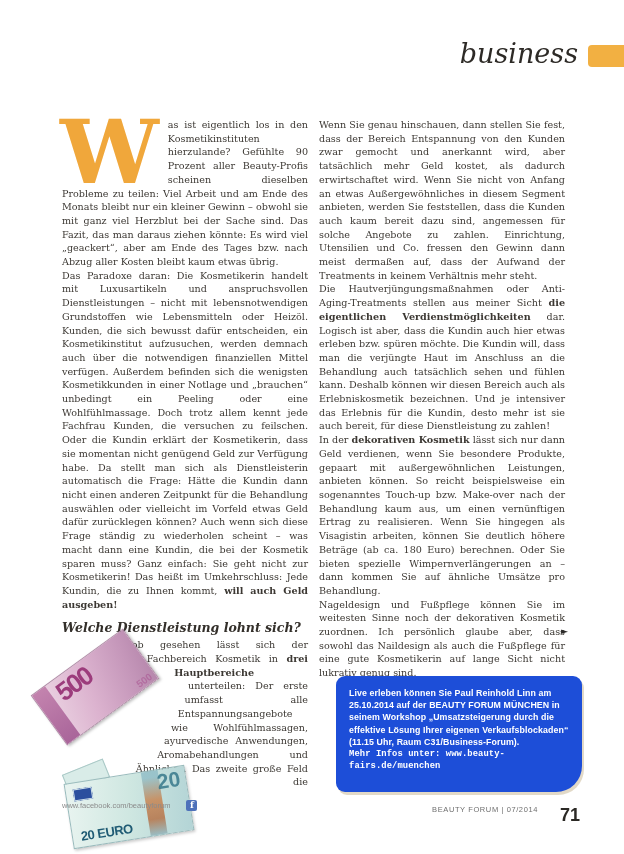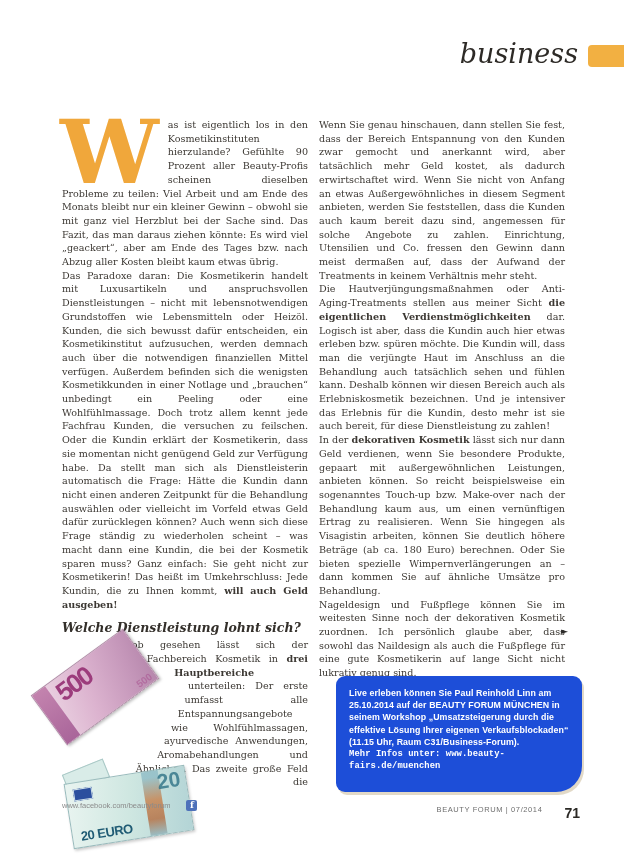--- a/index.html
+++ b/index.html
@@ -60,21 +60,21 @@
   .infobox .more{font-family:Liberation Mono, monospace;}
   
   .footer{position:absolute;left:62px;top:797px;width:518px;height:16px;
         font-family:"Liberation Sans",sans-serif;font-size:7.5px;color:#8b8b8b;}
   .footer-left{position:absolute;left:0;top:3px;display:flex;align-items:center;gap:16px;}
   .fb-icon{display:inline-block;width:11px;height:11px;background:#4e71ba;border-radius:2px;
         color:#fff;font-family:"DejaVu Serif",serif;font-weight:bold;font-size:9px;line-height:11px;
         text-align:center;}
   .footer-right{position:absolute;right:0;top:0;display:flex;align-items:flex-start;gap:22px;margin-top:8px;}
   .magazine-credit{letter-spacing:0.6px;color:#6e6e6e;font-size:7.5px;}
-  .page-number{font-weight:bold;font-size:14px;color:#2b2925;}
+  .page-number{font-weight:bold;font-size:18px;color:#2b2925;}
 </style>
 </head>
 <body>
 
 <div class="page">
 
   <div class="section-header">
     <div class="section-label">business</div>
     <div class="section-tab"></div>
   </div>

